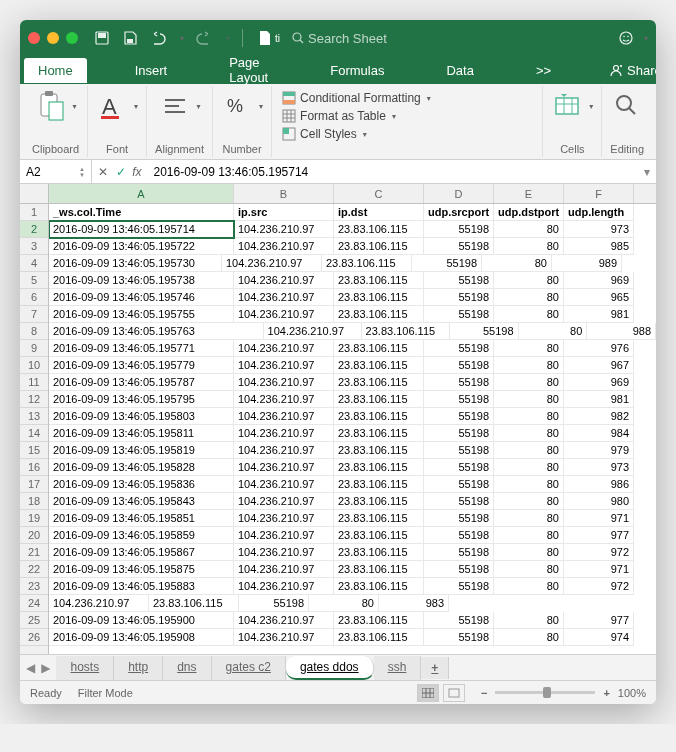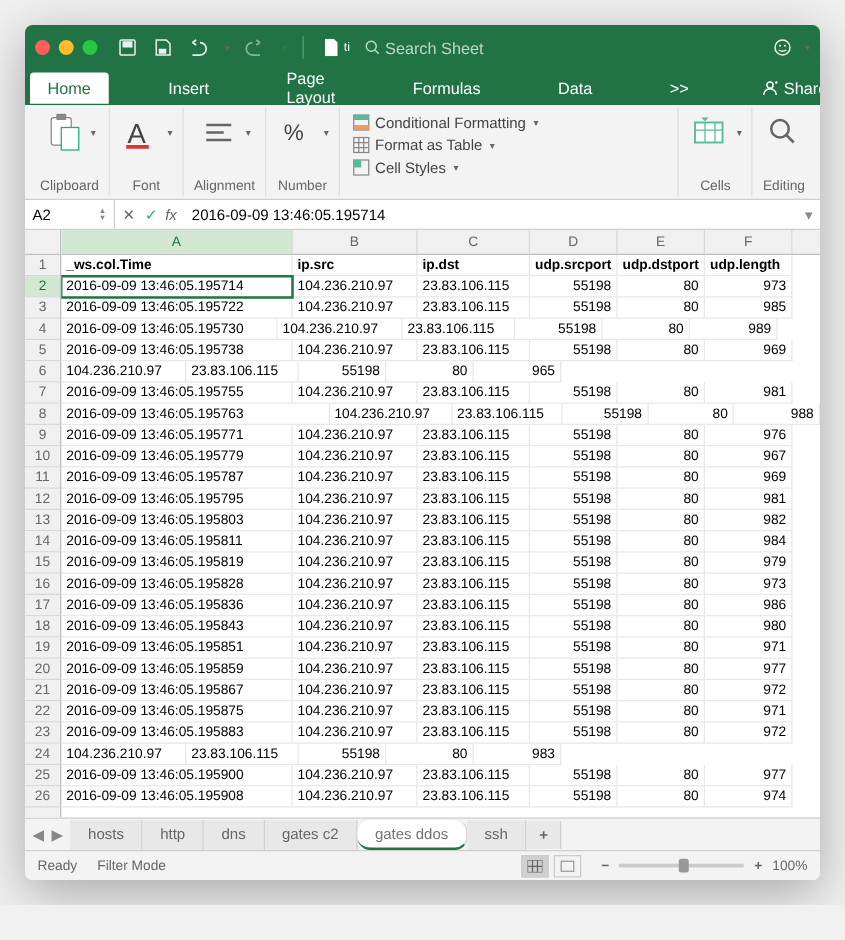--- a/index.html
+++ b/index.html
@@ -54,22 +54,22 @@
 .cells { display: flex; flex-direction: column; }
 .row { display: flex; height: 17px; }
 .cell { border-right: 1px solid #e8e8e8; border-bottom: 1px solid #e8e8e8; font-size: 11px; padding: 0 4px; display: flex; align-items: center; overflow: hidden; white-space: nowrap; }
 .cell.num { justify-content: flex-end; }
 .cell.header-row { font-weight: 600; }
 .cell.selected { outline: 2px solid #217346; outline-offset: -1px; z-index: 2; position: relative; background: #fff; }
 
 .sheet-tabs { display: flex; align-items: center; height: 26px; background: #f3f3f3; border-top: 1px solid #d0d0d0; font-size: 12px; }
 .st-nav { display: flex; padding: 0 6px; gap: 6px; color: #888; }
 .st-nav span { cursor: pointer; }
-.stab { padding: 4px 14px; border-right: 1px solid #d0d0d0; color: #666; cursor: pointer; background: #e8e8e8; }
-.stab.active { background: #fff; color: #737373; border-bottom: 2px solid #217346; font-weight: 500; border-radius: 10px; }
+.stab { padding: 4px 14px; border-right: 1px solid #d0d0d0; color: #666; cursor: pointer; background: #e8e8e8; text-decoration: underline; }
+.stab.active { background: #fff; color: #000000; border-bottom: 2px solid #217346; font-weight: 500; border-radius: 10px; }
 .stab.add { padding: 4px 10px; font-weight: bold; }
 
 .statusbar { display: flex; align-items: center; height: 24px; background: #f3f3f3; border-top: 1px solid #d0d0d0; font-size: 11px; color: #666; padding: 0 10px; gap: 16px; }
 .sb-spacer { flex: 1; }
 .sb-views { display: flex; gap: 4px; }
 .sb-view { width: 22px; height: 18px; border: 1px solid #ccc; display: flex; align-items: center; justify-content: center; cursor: pointer; }
 .sb-view.active { background: #d0d0d0; }
 .sb-zoom { display: flex; align-items: center; gap: 8px; }
 .sb-slider { width: 100px; height: 3px; background: #ccc; position: relative; }
 .sb-thumb { position: absolute; left: 48px; top: -4px; width: 8px; height: 11px; background: #999; border-radius: 2px; }
@@ -352,20 +352,21 @@
           </div>
           <div class="row">
             <div class="cell" style="width: 185px;">2016-09-09 13:46:05.195738</div>
             <div class="cell" style="width: 100px;">104.236.210.97</div>
             <div class="cell" style="width: 90px;">23.83.106.115</div>
             <div class="cell num" style="width: 70px;">55198</div>
             <div class="cell num" style="width: 70px;">80</div>
             <div class="cell num" style="width: 70px;">969</div>
           </div>
           <div class="row">
+            <div class="cell" style="width: 185px;">2016-09-09 13:46:05.195746</div>
             <div class="cell" style="width: 100px;">104.236.210.97</div>
             <div class="cell" style="width: 90px;">23.83.106.115</div>
             <div class="cell num" style="width: 70px;">55198</div>
             <div class="cell num" style="width: 70px;">80</div>
             <div class="cell num" style="width: 70px;">965</div>
           </div>
           <div class="row">
             <div class="cell" style="width: 185px;">2016-09-09 13:46:05.195755</div>
             <div class="cell" style="width: 100px;">104.236.210.97</div>
             <div class="cell" style="width: 90px;">23.83.106.115</div>

